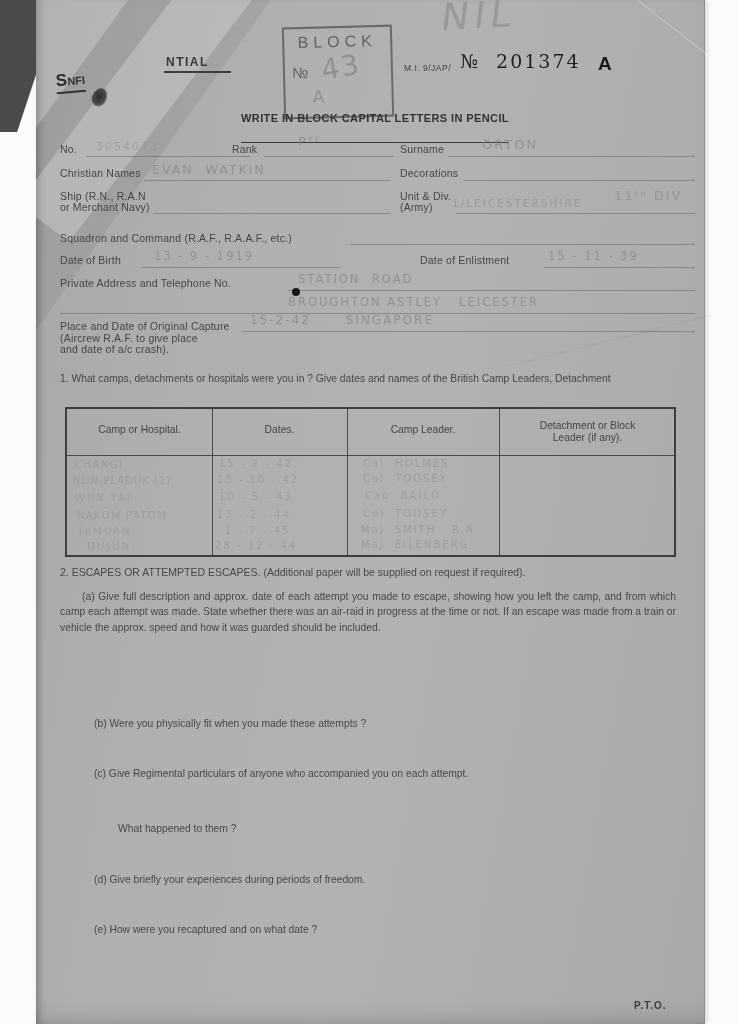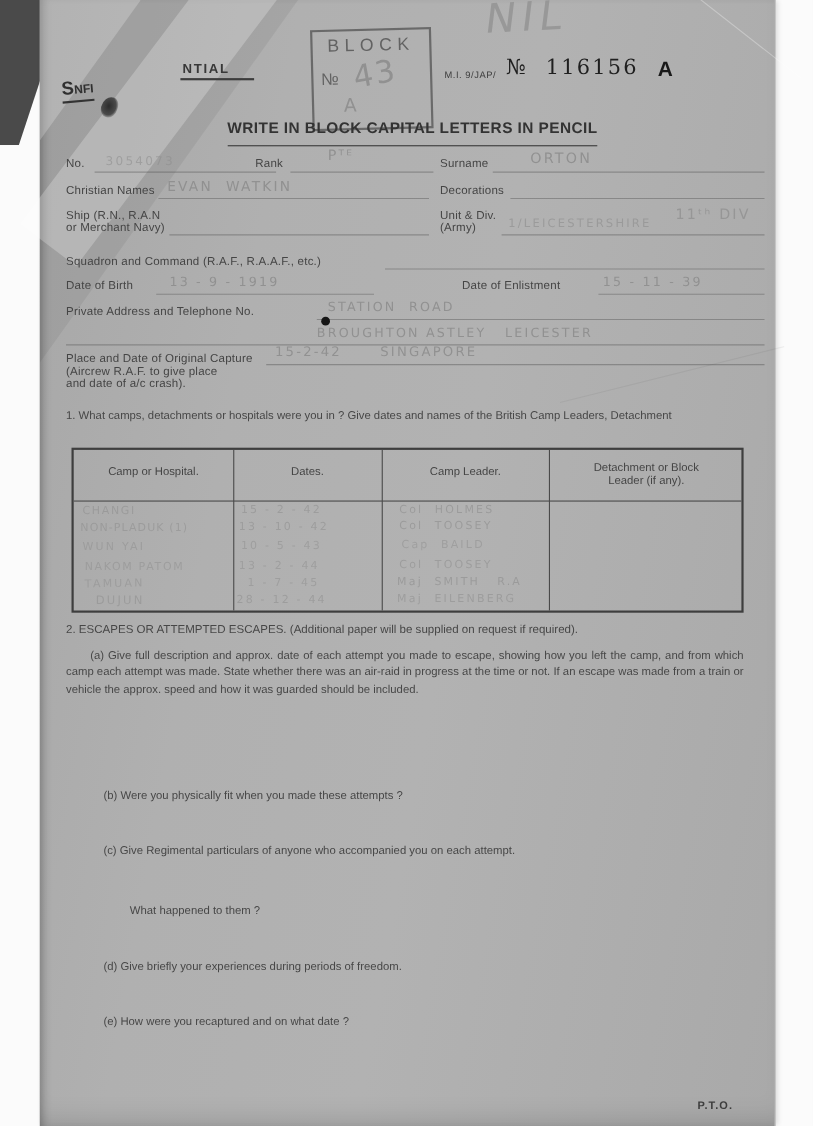--- a/index.html
+++ b/index.html
@@ -46,22 +46,22 @@
   .block-title{position:absolute;left:0;right:0;top:5px;text-align:center;font-size:16px;letter-spacing:5px;}
   .block-no{position:absolute;left:7px;top:35px;font-size:15px;letter-spacing:1px;}
   .block-num{left:34px;top:26px;font-size:28px;transform:rotate(-9deg);}
   .block-letter{left:27px;top:58px;font-size:17px;}
   .ref-code{position:absolute;left:368px;top:63px;font-size:8.5px;font-weight:normal;color:#3e3e3e;letter-spacing:.5px;}
   .serial{position:absolute;left:424px;top:50px;font-family:"DejaVu Serif",serif;
           font-size:19px;color:#1f1f1f;letter-spacing:2px;white-space:pre;}
   .serial-suffix{position:absolute;left:562px;top:53px;font-size:19px;font-weight:bold;color:#191919;}
   .nil{left:408px;top:-4px;font-size:37px;letter-spacing:5px;transform:skewX(-10deg) rotate(-3deg);opacity:.68;}
   .instr{position:absolute;left:124px;top:108px;width:430px;text-align:center;}
-  .instr span{display:inline-block;font-size:14px;font-weight:bold;color:#333;
-        letter-spacing:.4px;border-bottom:1.6px solid #3a3a3a;padding-bottom:8px;}
+  .instr span{display:inline-block;font-size:11px;font-weight:bold;color:#333;
+        letter-spacing:.4px;border-bottom:1.6px solid #3a3a3a;padding-bottom:18px;}
   
   .camp-table{position:absolute;left:29px;top:407px;width:607px;height:146px;
         border:2px solid #3e3e3e;}
   .camp-table .v{position:absolute;top:0;bottom:0;width:0;border-left:1.2px solid #4a4a4a;}
   .camp-table .hsep{position:absolute;left:0;right:0;top:46px;height:0;border-top:1.2px solid #4a4a4a;}
   .th{position:absolute;font-size:10.3px;color:#454545;text-align:center;}
   .hole{position:absolute;left:256px;top:288px;width:8px;height:8px;border-radius:50%;background:#161616;}
   .pto{position:absolute;left:598px;top:1000px;font-size:10px;font-weight:bold;color:#3d3d3d;letter-spacing:1px;}
 </style>
 </head>
@@ -82,21 +82,21 @@
     <div class="smudge"></div>
 
     <div class="block-stamp">
       <div class="block-title">BLOCK</div>
       <div class="block-no">№</div>
       <div class="hw block-num">43</div>
       <div class="hw block-letter">A</div>
     </div>
 
     <div class="ref-code">M.I. 9/JAP/</div>
-    <div class="serial"><span>№</span><span>&nbsp;&nbsp;</span><span>116156</span></div>
+    <div class="serial"><span>№</span><span>&nbsp;&nbsp;</span><span>201374</span></div>
     <div class="serial-suffix">A</div>
     <div class="hw nil">NIL</div>
 
     <div class="instr"><span>WRITE IN BLOCK CAPITAL LETTERS IN PENCIL</span></div>
 
     <div class="lbl" style="left:24px;top:143px;">No.</div>
     <div class="fline" style="left:50px;top:156px;width:165px;"></div>
     <div class="hw" style="left:60px;top:140px;font-size:11px;opacity:.55;">3054073</div>
     <div class="lbl" style="left:196px;top:143px;">Rank</div>
     <div class="fline" style="left:228px;top:156px;width:130px;"></div>
@@ -110,21 +110,21 @@
     <div class="hw" style="left:116px;top:162px;font-size:12.5px;">EVAN  WATKIN</div>
     <div class="lbl" style="left:364px;top:167px;">Decorations</div>
     <div class="fline" style="left:428px;top:180px;width:231px;"></div>
 
     <div class="lbl" style="left:24px;top:190px;">Ship (R.N., R.A.N</div>
     <div class="lbl" style="left:24px;top:201px;">or Merchant Navy)</div>
     <div class="fline" style="left:118px;top:213px;width:236px;"></div>
     <div class="lbl" style="left:364px;top:190px;">Unit &amp; Div.</div>
     <div class="lbl" style="left:364px;top:201px;">(Army)</div>
     <div class="fline" style="left:420px;top:213px;width:239px;"></div>
-    <div class="hw" style="left:426px;top:197px;font-size:10.5px;opacity:.6;">1/LEICESTERSHIRE</div>
+    <div class="hw" style="left:416px;top:197px;font-size:10.5px;opacity:.6;">1/LEICESTERSHIRE</div>
     <div class="hw" style="left:578px;top:188px;font-size:13px;opacity:.7;">11ᵗʰ DIV</div>
 
     <div class="lbl" style="left:24px;top:232px;">Squadron and Command (R.A.F., R.A.A.F., etc.)</div>
     <div class="fline" style="left:314px;top:244px;width:345px;"></div>
 
     <div class="lbl" style="left:24px;top:254px;">Date of Birth</div>
     <div class="fline" style="left:106px;top:267px;width:198px;"></div>
     <div class="hw" style="left:118px;top:249px;font-size:11.5px;">13 - 9 - 1919</div>
     <div class="lbl" style="left:384px;top:254px;">Date of Enlistment</div>
     <div class="fline" style="left:508px;top:267px;width:151px;"></div>

